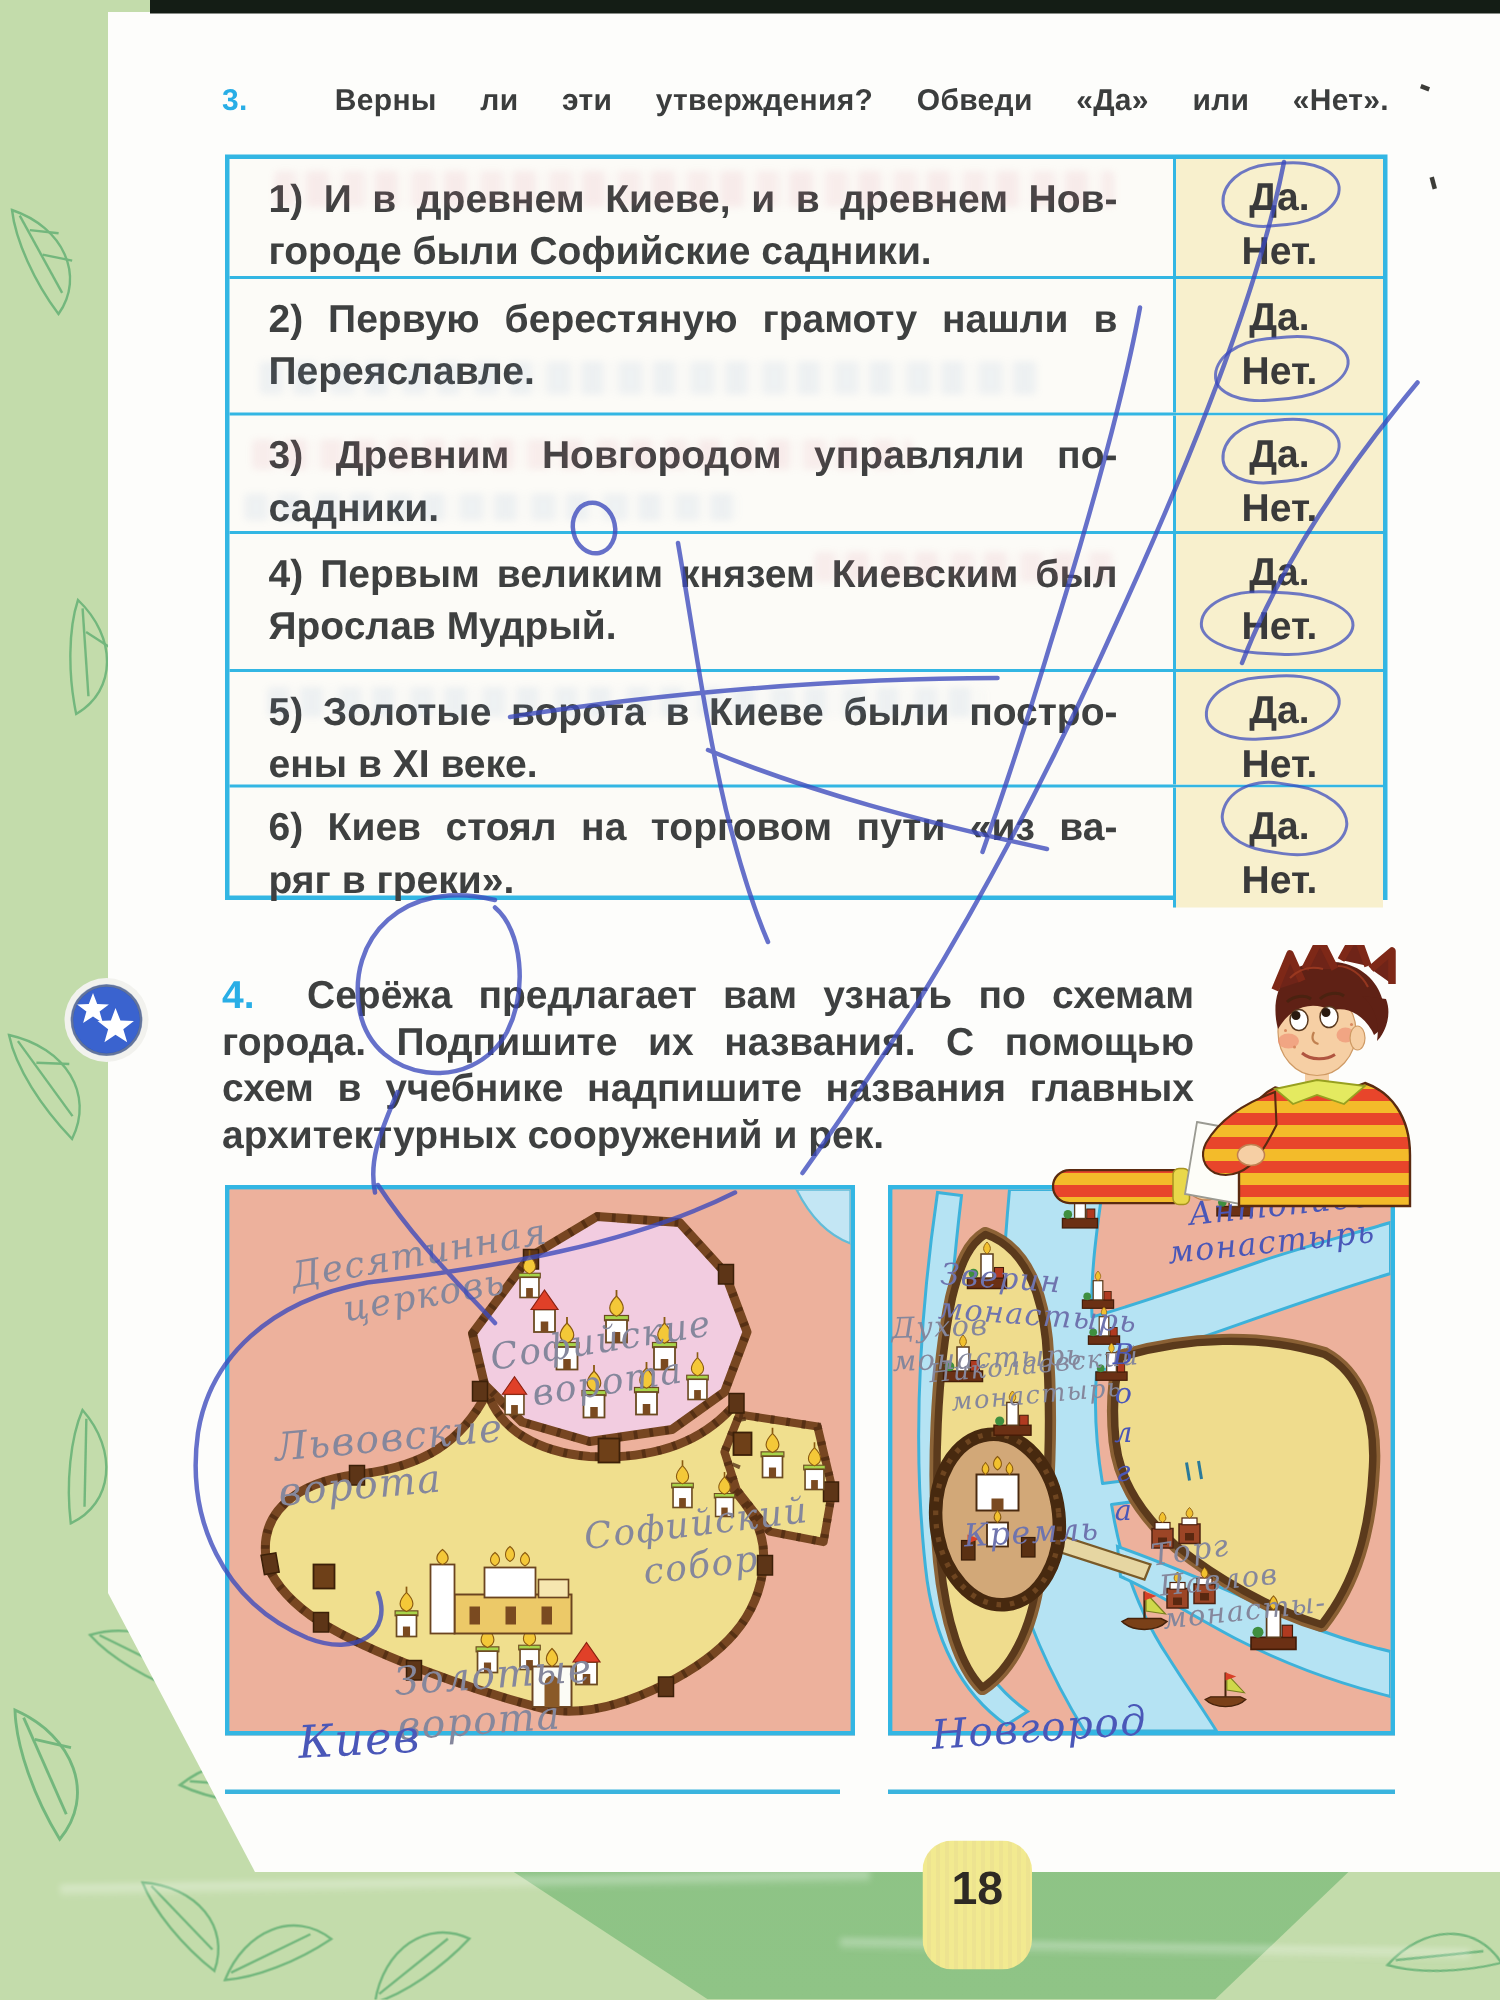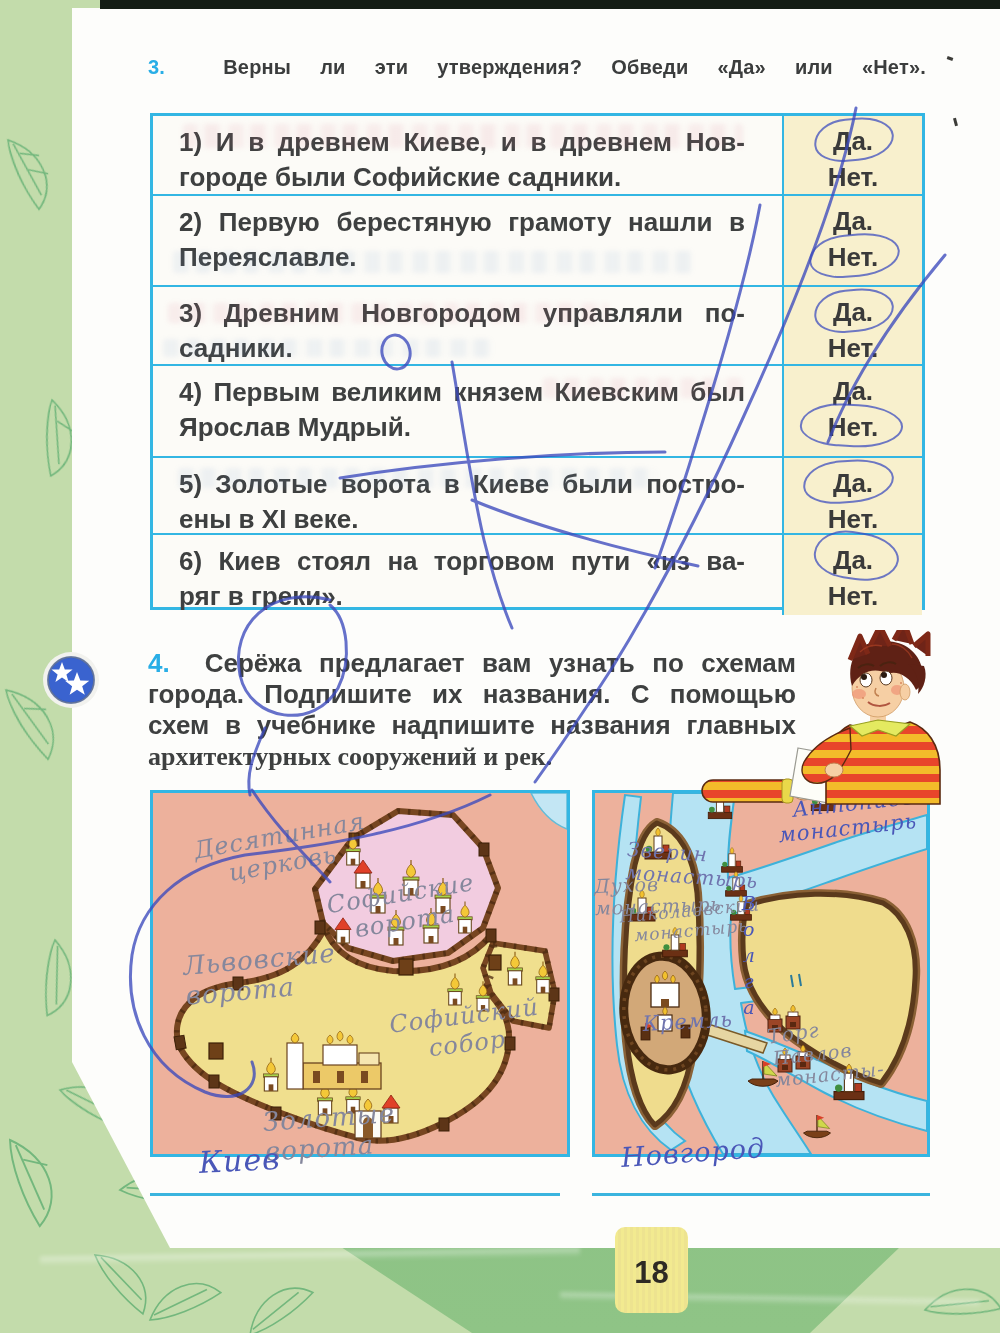--- a/index.html
+++ b/index.html
@@ -24,24 +24,24 @@
     clip-path:polygon(72px 8px,1000px 8px,1000px 1248px,170px 1248px,72px 1062px);}
 
   
   .tasknum{color:#29aee6;font-weight:bold;}
   .heading{position:absolute;left:148px;top:56px;width:778px;
     font-size:20px;font-weight:bold;color:#3b3d3d;
     text-align:justify;text-align-last:justify;letter-spacing:.2px;}
   .para{position:absolute;left:148px;top:648px;width:648px;
     font-size:26px;font-weight:bold;color:#3e4040;line-height:31px;}
   .para .pline{text-align:justify;text-align-last:justify;}
-  .para .pline.last{text-align:center;text-align-last:left;font-family:Liberation Serif, serif;}
-
-  
-  .qtable{position:absolute;left:150px;top:113px;width:775px;height:497px;
+  .para .pline.last{text-align:center;text-align-last:left;}
+
+  
+  .qtable{position:absolute;left:150px;top:103px;width:775px;height:497px;
     border:3px solid #33b6e3;box-sizing:border-box;background:#fcfbf7;}
   .trow{display:flex;border-bottom:2.5px solid #33b6e3;box-sizing:border-box;position:relative;}
   .trow:last-child{border-bottom:none;}
   .stmt{flex:1 1 auto;padding:9px 16px 0 26px;font-size:26px;font-weight:bold;
     color:#3e4040;line-height:35px;position:relative;}
   .stmt .sline1{text-align:justify;text-align-last:justify;}
   .acell{flex:0 0 140px;background:#f8f0cd;border-left:2.5px solid #33b6e3;
     box-sizing:border-box;text-align:center;padding-top:7px;font-size:26px;
     font-weight:bold;color:#3a3a3a;line-height:36px;margin-left:21px;}
   .ans{position:relative;display:inline-block;padding:0 2px;}
@@ -70,22 +70,22 @@
   .hand{position:absolute;font-family:"DejaVu Serif",serif;font-style:italic;
     transform-origin:left top;letter-spacing:1px;line-height:1.15;z-index:25;}
   .pencil{color:#85879c;}
   .pen{color:#4a57b8;}
   .penlight{color:#6f74ae;}
   .vert{writing-mode:vertical-rl;text-orientation:upright;letter-spacing:4px;}
 
   
   .tab18{position:absolute;left:615px;top:1227px;width:73px;height:86px;z-index:30;
     background:repeating-linear-gradient(90deg,#f2ea90 0 3px,#ede390 3px 6px);
-    border-radius:10px;text-align:center;font-weight:bold;font-size:31px;color:#2e2a24;
-    padding-top:28px;box-sizing:border-box;}
+    border-radius:20px;text-align:center;font-weight:bold;font-size:31px;color:#2e2a24;
+    padding-top:14px;box-sizing:border-box;}
   .badge{position:absolute;left:41px;top:650px;width:60px;height:60px;z-index:35;}
   .boy{position:absolute;left:700px;top:630px;width:245px;height:178px;z-index:28;}
   .penoverlay{position:absolute;inset:0;z-index:38;pointer-events:none;}
   .speck{position:absolute;background:#3c3c38;z-index:39;}
 </style>
 </head>
 <body>
 
 <div id="canvas">
 

